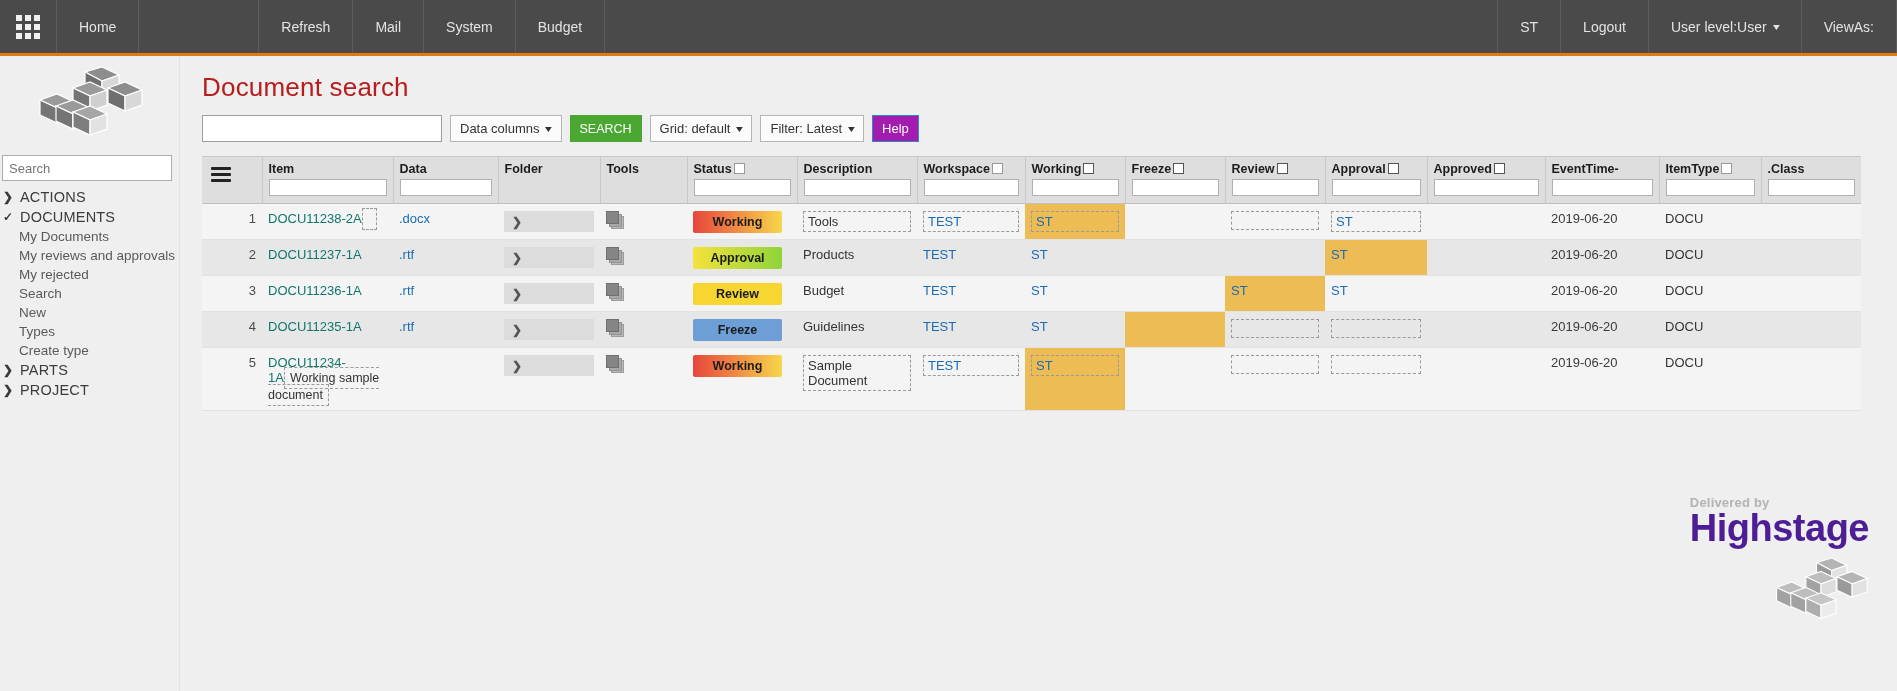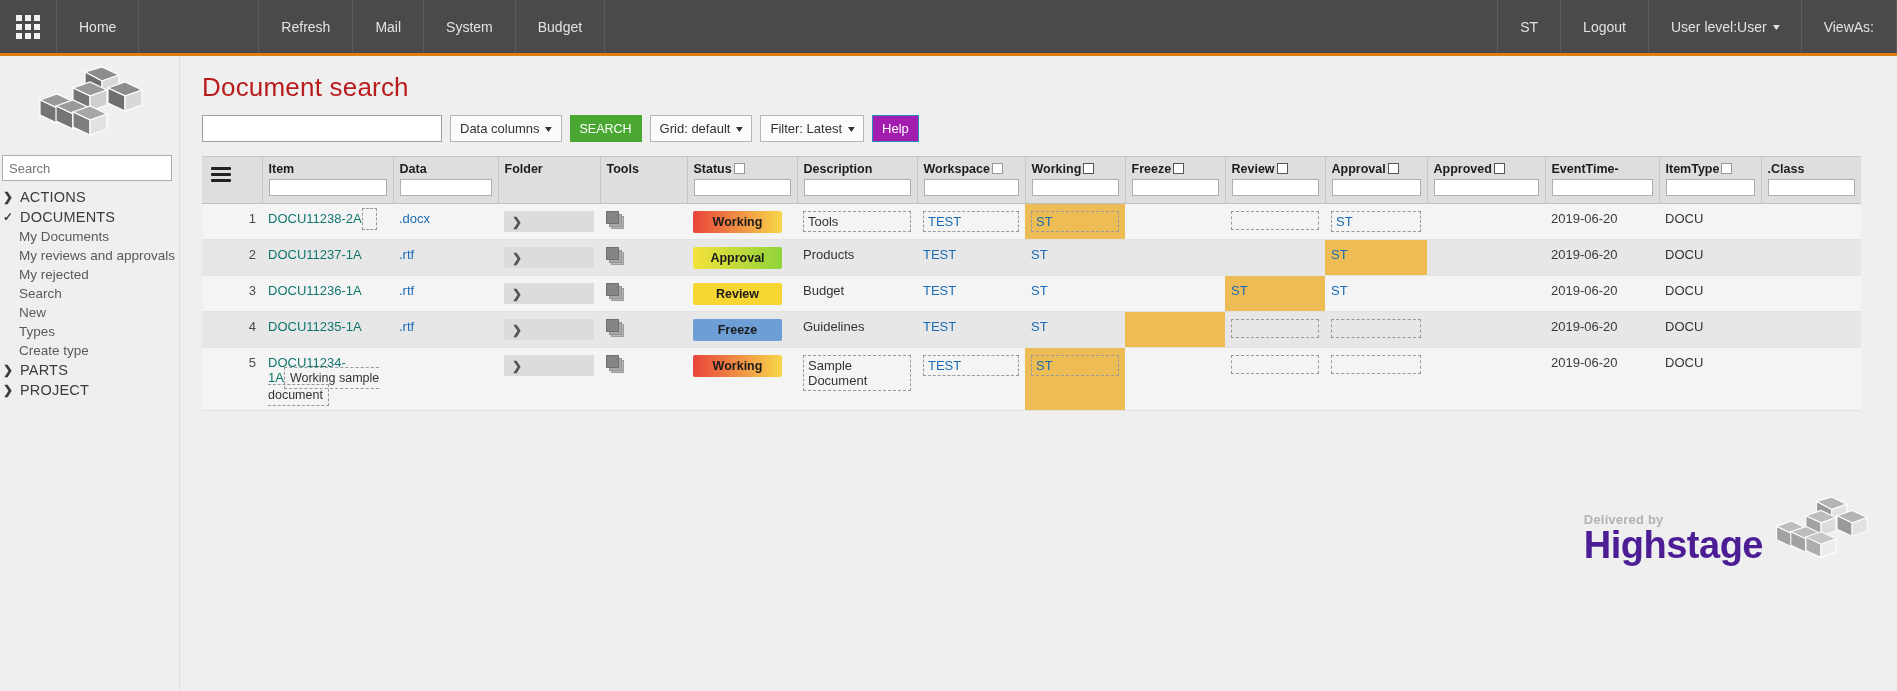--- a/index.html
+++ b/index.html
@@ -121,21 +121,21 @@
   .badge {
     display:block; text-align:center; font-weight:bold; font-size:12.5px;
     color:#1b1b1b; padding:4px 0 4px 0; width:89px; border-radius:2px;
   }
   .hl { background:#edbc54 !important; }
   .wscell { color:#1a6bb5; }
   .evt { color:#3a3a3a; }
 
   
   .footer-logo {
-    position:absolute; right:28px; top:440px; display:flex; align-items:flex-end; gap:10px;
+    position:absolute; right:28px; top:440px; display:flex; align-items:flex-end; gap:10px;flex-direction:column;
   }
   .fl-text { text-align:left; }
   .fl-sub { font-size:13px; color:#b3b3b3; font-weight:bold; letter-spacing:.2px; line-height:1; }
   .fl-main { font-size:38px; color:#4c1d95; font-weight:bold; line-height:1; letter-spacing:-.5px; }
 </style>
 </head>
 <body>
 
 <div class="topbar">
   <div class="tb-cell first">

